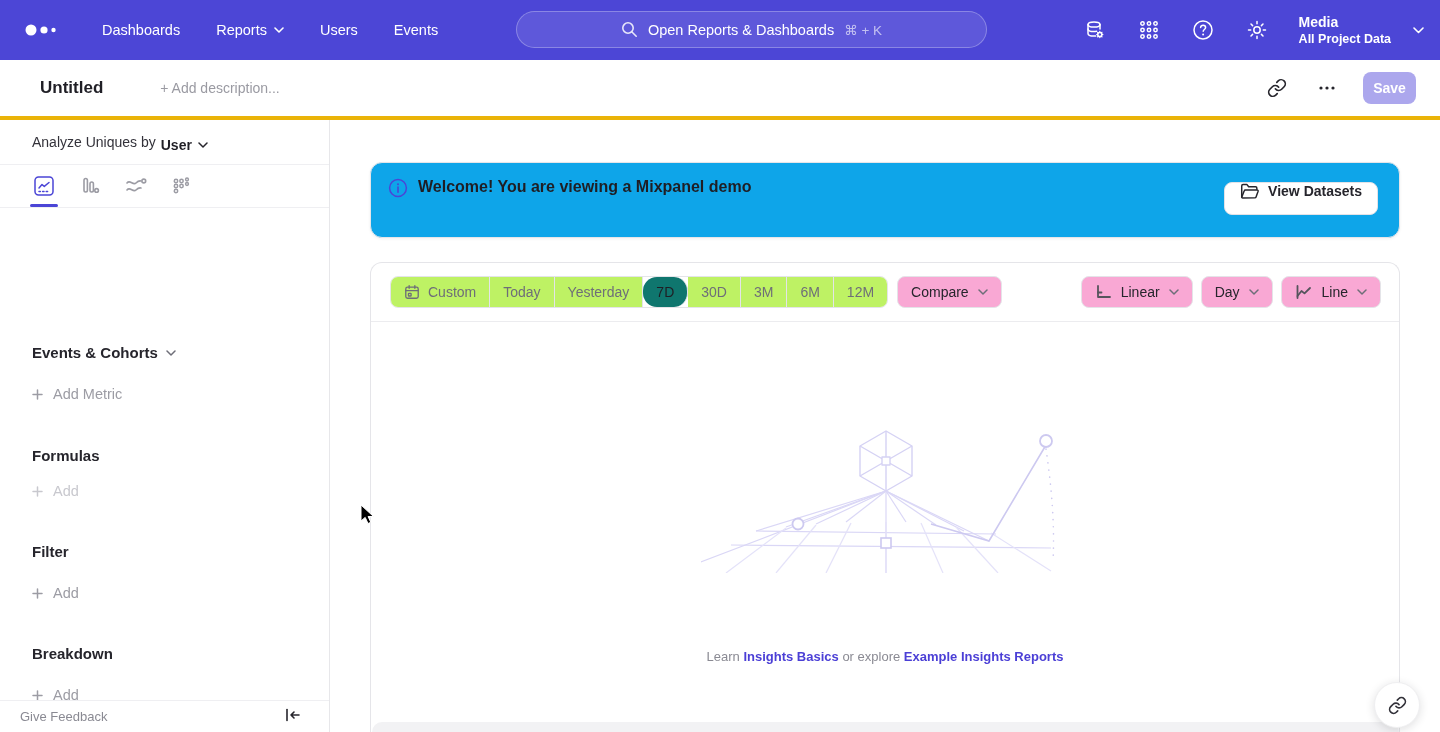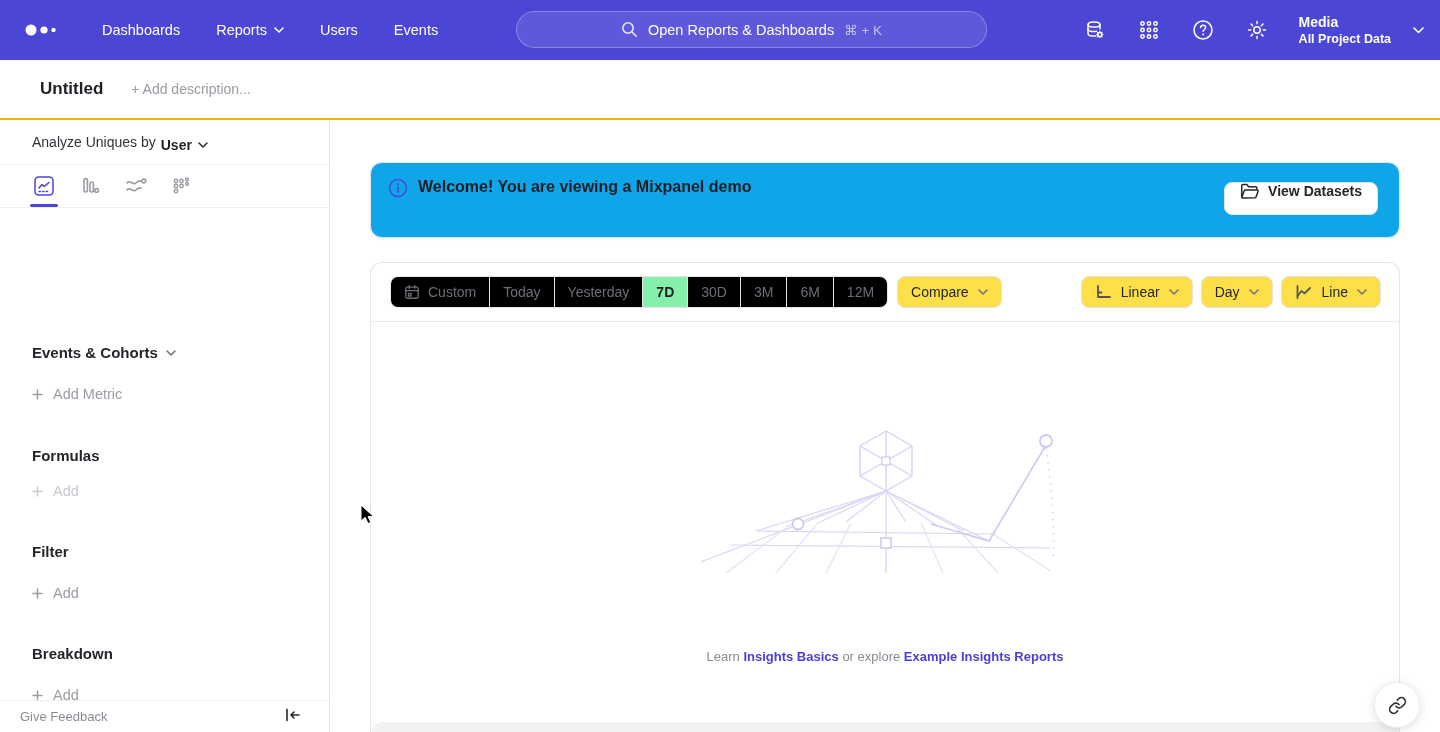--- a/index.html
+++ b/index.html
@@ -15,21 +15,21 @@
   .searchbar { position:absolute; left:516px; top:11px; width:471px; height:37px; background:rgba(255,255,255,0.10); border:1px solid rgba(255,255,255,0.28); border-radius:19px; display:flex; align-items:center; justify-content:center; gap:10px; color:#fff; cursor:pointer; }
   .searchbar .ph { font-size:14.5px; font-weight:500; color:#fff; }
   .searchbar .kbd { font-size:13.5px; color:rgba(255,255,255,0.62); }
   .nav-right { position:absolute; right:16px; top:0; height:60px; display:flex; align-items:center; gap:30px; }
   .nav-icon { width:24px; height:24px; display:flex; align-items:center; justify-content:center; cursor:pointer; }
   .project { display:flex; align-items:center; gap:22px; cursor:pointer; }
   .project .pname { color:#fff; font-size:14px; font-weight:700; line-height:18px; }
   .project .pscope { color:#fff; font-size:12.5px; font-weight:600; line-height:16px; }
 
   
-  .subheader { position:absolute; top:60px; left:0; width:1440px; height:60px; background:#fff; border-bottom:2px solid #eab308; display:flex; align-items:center; }
+  .subheader { position:absolute; top:60px; left:0; width:1440px; height:60px; background:#fff; border-bottom:4px solid #eab308; display:flex; align-items:center;gap:29px; }
   .doc-title { margin-left:40px; font-size:17px; font-weight:700; color:#201F26; cursor:text; }
   .doc-desc { margin-left:28px; font-size:14px; color:#9A9AA2; cursor:text; }
   .subheader-right { position:absolute; right:24px; display:flex; align-items:center; gap:22px; }
   .icon-btn { width:28px; height:28px; display:flex; align-items:center; justify-content:center; cursor:pointer; color:#33323A; }
   .save-btn { width:53px; height:32px; border:none; border-radius:8px; background:#ACA7ED; color:#fff; font-size:14px; font-weight:600; font-family:inherit; cursor:pointer; }
 
   
   .sidebar { position:absolute; top:120px; left:0; width:330px; height:612px; background:#fff; border-right:1px solid #E7E7EA; }
   .analyze-row { height:45px; display:flex; align-items:center; padding-left:32px; border-bottom:1px solid #EFEFF2; font-size:14px; color:#33323A; gap:5px; }
   .analyze-sel { font-weight:700; color:#201F26; display:flex; align-items:center; gap:6px; cursor:pointer;margin-top:6px; }
@@ -47,24 +47,24 @@
   
   .banner { position:absolute; left:370px; top:162px; width:1030px; height:76px; background:#0ea5e9; border:1px solid #E5E5E9; border-radius:12px; box-shadow:0 1px 3px rgba(30,30,40,0.06); }
   .banner-title { position:absolute; left:47px; top:15px; font-size:16px; font-weight:700; color:#1F1E24; }
   .banner-sub { position:absolute; left:47px; top:40px; font-size:14px; color:#4D4C55; }
   .banner-info { position:absolute; left:17px; top:15px; }
   .view-datasets { position:absolute; right:21px; top:19px; height:33px; padding:0 15px; background:#fff; border:1px solid #E2E2E7; border-radius:8px; display:flex; align-items:flex-start; gap:9px; font-size:14px; font-weight:600; color:#26252C; font-family:inherit; cursor:pointer; }
 
   .chart-card { position:absolute; left:370px; top:262px; width:1030px; height:470px; background:#fff; border:1px solid #E5E5E9; border-bottom:none; border-radius:12px 12px 0 0; }
   .toolbar { position:absolute; top:0; left:0; width:100%; height:59px; border-bottom:1px solid #ECECEF; display:flex; align-items:center; padding:0 18px 0 19px; }
   .seg-group { display:flex; align-items:stretch; height:32px; border:1px solid #E4E4E8; border-radius:8px; overflow:hidden; }
-  .seg { display:flex; align-items:center; gap:8px; padding:0 13px; font-size:14px; color:#6E6E78; background:#000000; border:none; border-right:1px solid #E4E4E8; font-family:inherit; cursor:pointer; white-space:nowrap; }
+  .seg { display:flex; align-items:center; gap:8px; padding:0 13px; font-size:14px; color:#6E6E78; background:#bef264; border:none; border-right:1px solid #E4E4E8; font-family:inherit; cursor:pointer; white-space:nowrap; }
   .seg:last-child { border-right:none; }
-  .seg.selected { background:#86efac; color:#1F1E24; font-weight:700; }
-  .pill-btn { height:32px; padding:0 13px; background:#fde047; border:1px solid #E4E4E8; border-radius:8px; display:flex; align-items:center; gap:9px; font-size:14px; font-weight:500; color:#26252C; font-family:inherit; cursor:pointer; white-space:nowrap; }
+  .seg.selected { background:#0f766e; color:#1F1E24; font-weight:400;border-radius:14px; }
+  .pill-btn { height:32px; padding:0 13px; background:#f9a8d4; border:1px solid #E4E4E8; border-radius:8px; display:flex; align-items:center; gap:9px; font-size:14px; font-weight:500; color:#26252C; font-family:inherit; cursor:pointer; white-space:nowrap; }
   .toolbar .compare { margin-left:9px; }
   .toolbar-right { margin-left:auto; display:flex; gap:8px; }
 
   .empty-illustration { position:absolute; left:330px; top:160px; }
   .empty-title { position:absolute; top:351px; left:0; width:100%; text-align:center; font-size:17px; font-weight:700; color:#1F1E24; }
   .empty-sub { position:absolute; top:386px; left:0; width:100%; text-align:center; font-size:13px; color:#8A8A93; }
   .empty-sub .lnk { color:#4B3FD6; font-weight:600; cursor:pointer; }
   .table-peek { position:absolute; left:1px; bottom:0; width:1027px; height:10px; background:#F2F2F4; border-radius:10px 10px 0 0; }
 
   .fab { position:absolute; left:1374px; top:682px; width:46px; height:46px; border-radius:50%; background:#fff; border:1px solid #EFEFF1; box-shadow:0 2px 10px rgba(25,25,35,0.14); display:flex; align-items:center; justify-content:center; cursor:pointer; }
@@ -154,20 +154,36 @@
         <svg width="11" height="7" viewBox="0 0 11 7">
             <path d="M1 1l4.5 4.5L10 1" fill="none" stroke="#fff" stroke-width="1.6" stroke-linecap="round" stroke-linejoin="round"></path>
           </svg>
       </span>
     </div>
   </header>
 
   <div class="subheader">
     <span class="doc-title">Untitled</span>
     <span class="doc-desc">+ Add description...</span>
+    <div class="subheader-right">
+      <span class="icon-btn">
+        <svg width="20" height="20" viewBox="0 0 24 24" fill="none" stroke="#26252C" stroke-width="2" stroke-linecap="round" stroke-linejoin="round">
+            <path d="M10 13a5 5 0 0 0 7.54.54l3-3a5 5 0 0 0-7.07-7.07l-1.72 1.71"></path>
+            <path d="M14 11a5 5 0 0 0-7.54-.54l-3 3a5 5 0 0 0 7.07 7.07l1.71-1.71"></path>
+          </svg>
+      </span>
+      <span class="icon-btn">
+        <svg width="18" height="18" viewBox="0 0 18 18">
+            <circle cx="3" cy="9" r="1.6" fill="#26252C"></circle>
+            <circle cx="9" cy="9" r="1.6" fill="#26252C"></circle>
+            <circle cx="15" cy="9" r="1.6" fill="#26252C"></circle>
+          </svg>
+      </span>
+      <button class="save-btn">Save</button>
+    </div>
   </div>
 
   <aside class="sidebar">
     <div class="analyze-row">
       <span>Analyze Uniques by</span>
       <span class="analyze-sel">
         <span>User</span>
         <svg width="10" height="6" viewBox="0 0 10 6">
             <path d="M1 1l4 4 4-4" fill="none" stroke="#26252C" stroke-width="1.5" stroke-linecap="round" stroke-linejoin="round"></path>
           </svg>

